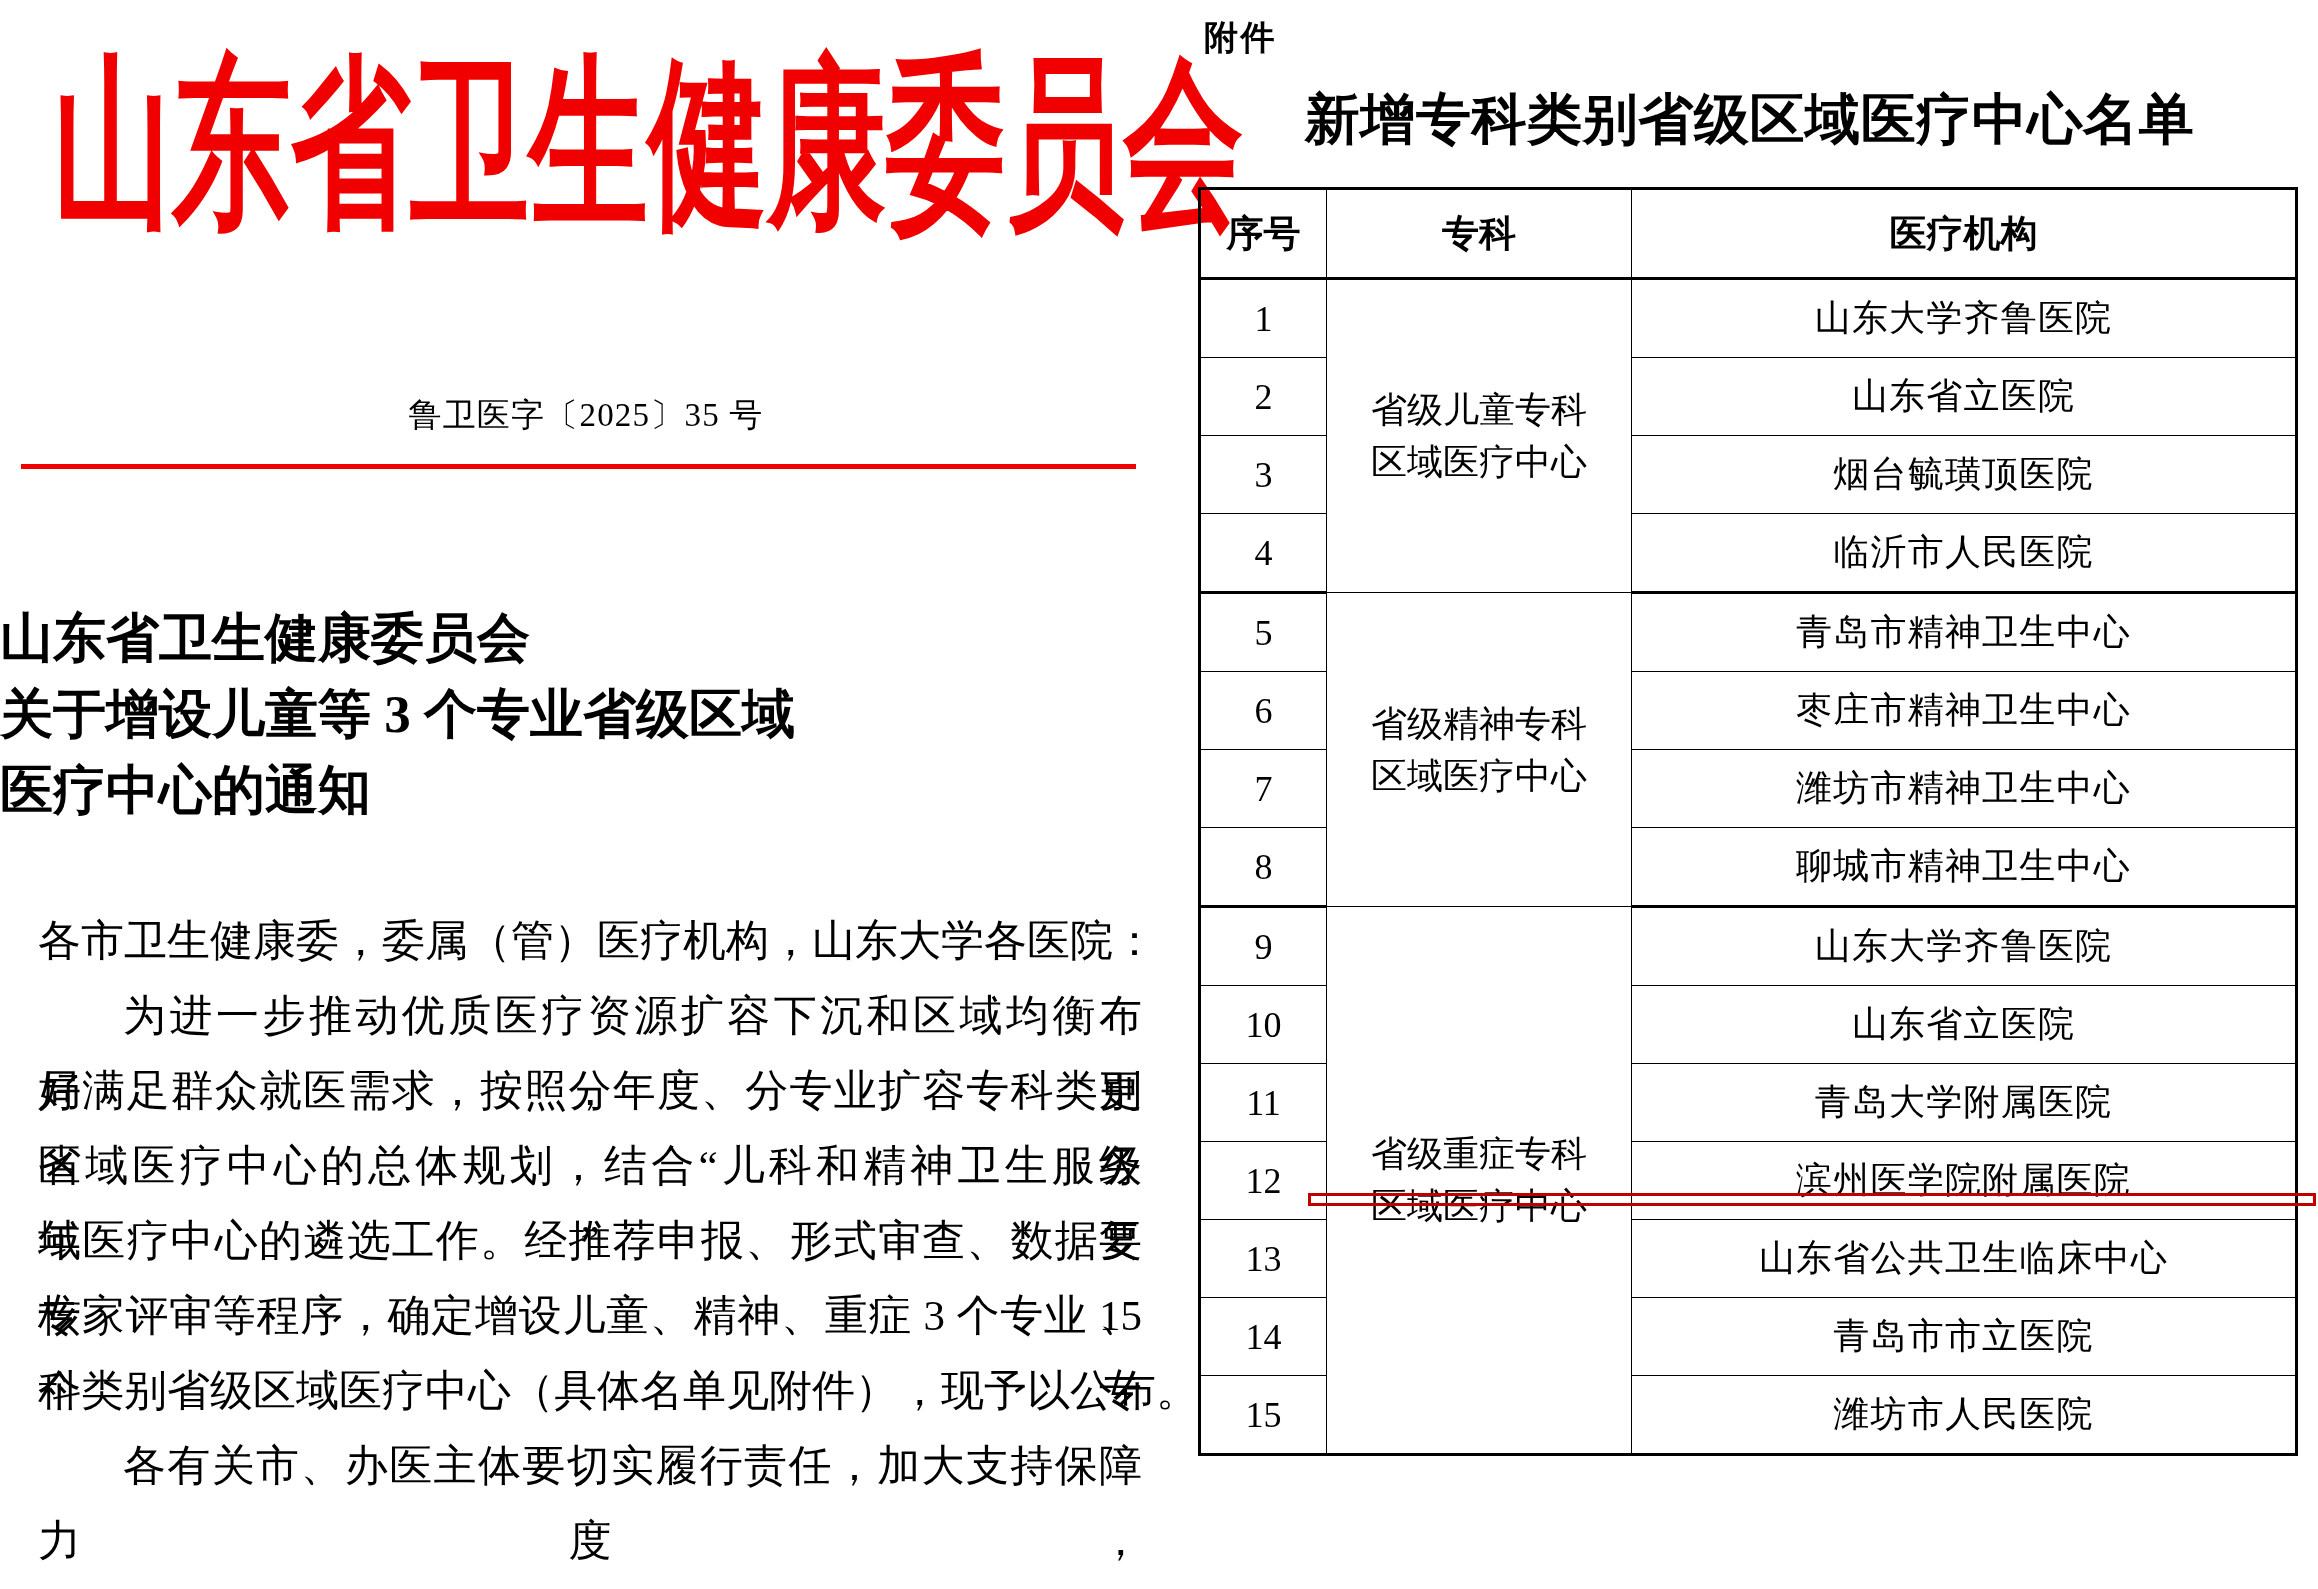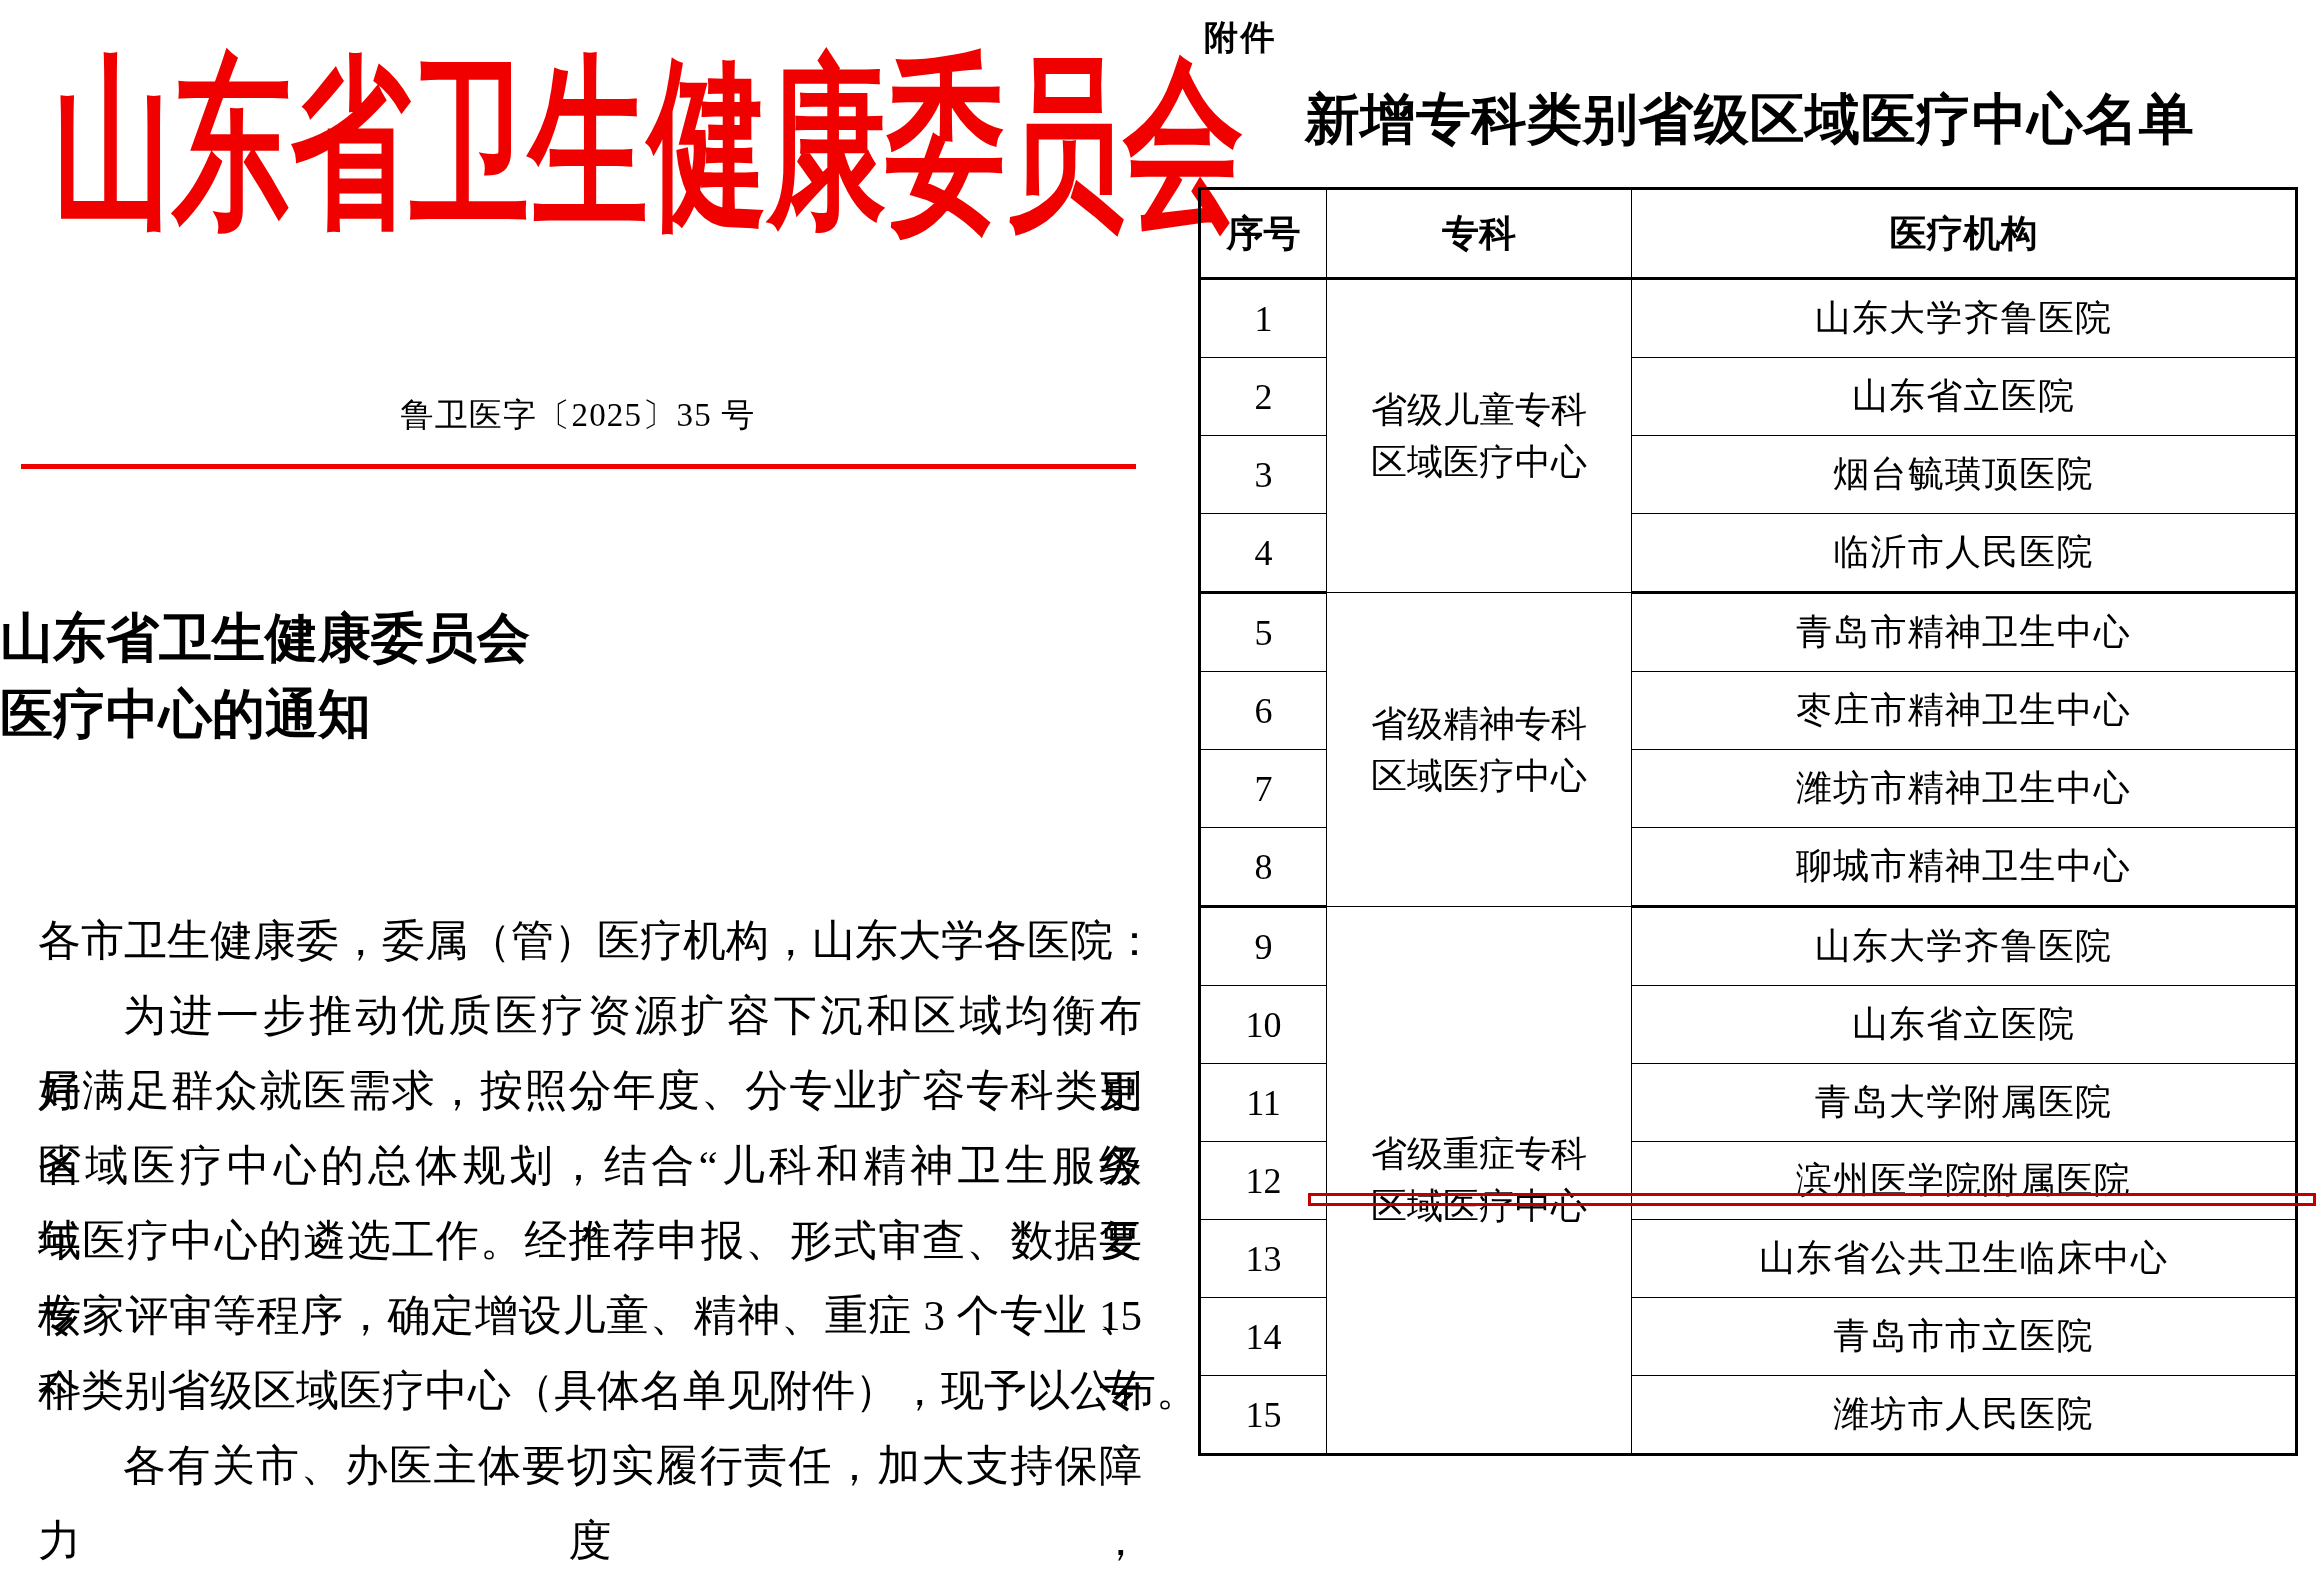--- a/index.html
+++ b/index.html
@@ -12,21 +12,21 @@
 
   
   .agency-title{
     left:53px;top:50px;width:1067px;height:122px;
     display:flex;justify-content:space-between;align-items:flex-start;
     font-size:119px;font-weight:bold;color:#f10000;
     transform:scaleY(1.55);transform-origin:50% 0;
     white-space:nowrap;line-height:122px;
   }
   .doc-number{
-    left:0;top:396px;width:1156px;text-align:center;
+    left:8px;top:396px;width:1156px;text-align:center;
     font-size:33px;line-height:38px;letter-spacing:1.2px;
   }
   .red-rule{
     left:21px;top:464px;width:1115px;height:4.7px;background:#f10000;
   }
   .notice-title{
     left:0;top:600px;width:1156px;text-align:left;
     font-size:53px;font-weight:bold;line-height:76px;
   }
   .body-text{
@@ -88,20 +88,21 @@
     <span>员</span>
     <span>会</span>
   </div>
 
 <div class="abs doc-number">鲁卫医字〔2025〕35 号</div>
 
 <div class="abs red-rule"></div>
 
 <div class="abs notice-title">
   <div>山东省卫生健康委员会</div>
+  <div>关于增设儿童等 3 个专业省级区域</div>
   <div>医疗中心的通知</div>
 </div>
 
 <div class="abs body-text">
   <div class="line">各市卫生健康委，委属（管）医疗机构，山东大学各医院：</div>
   <div class="line fill indent">为进一步推动优质医疗资源扩容下沉和区域均衡布局，更</div>
   <div class="line fill">好满足群众就医需求，按照分年度、分专业扩容专科类别省级</div>
   <div class="line fill">区域医疗中心的总体规划，结合“儿科和精神卫生服务年”要</div>
   <div class="line fill">域医疗中心的遴选工作。经推荐申报、形式审查、数据复核、</div>
   <div class="line fill">专家评审等程序，确定增设儿童、精神、重症 3 个专业 15 个专</div>

